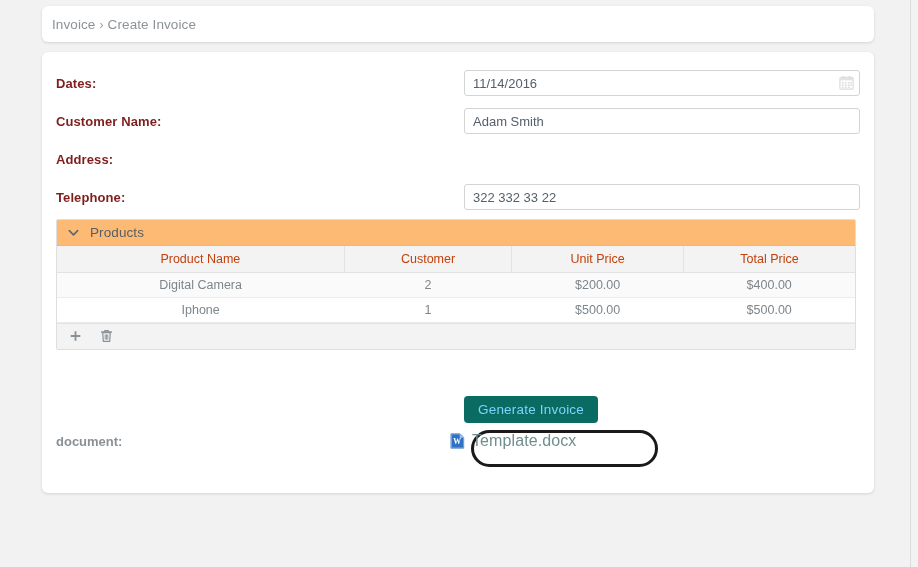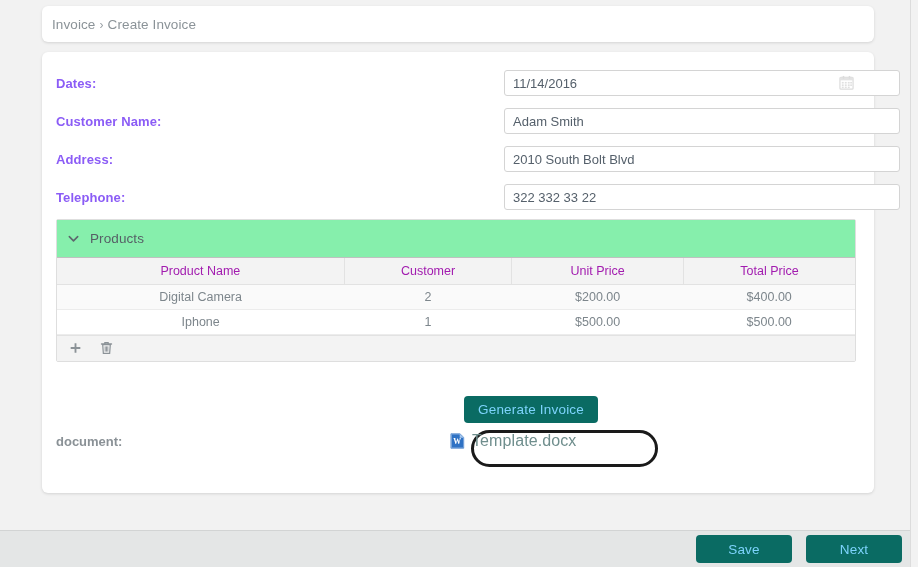--- a/index.html
+++ b/index.html
@@ -46,56 +46,55 @@
     left: 0; width: 100%;
     height: 30px;
     display: flex;
     align-items: center;
   }
   .form-label {
     position: absolute;
     left: 14px;
     font-size: 13px;
     font-weight: bold;
-    color: #8b5cf6;
+    color: #7f1d1d;
     letter-spacing: 0.1px;
   }
   .input-wrap { position: absolute; left: 422px; width: 396px; }
   .text-input {
     width: 396px; height: 26px;
     border: 1px solid #d4d4d4;
     border-radius: 3px;
     background: #fff;
     font-family: "Liberation Sans", sans-serif;
     font-size: 13px;
     color: #55606b;
     padding: 0 8px;
     outline: none;
-    margin-left: 40px;
   }
   .text-input.with-icon { padding-right: 26px; }
   .cal-icon {
     position: absolute;
     right: 6px; top: 5px;
     width: 15px; height: 15px;
     pointer-events: none;
   }
 
   
   .products-panel {
     position: absolute;
     left: 14px; top: 167px;
     width: 800px;
     border: 1px solid #dedede;
     border-radius: 2px;
     background: #fff;
   }
   .panel-header {
-    height: 38px;
-    background: #86efac;
+    height: 26px;
+    background: #fdba74;
     display: flex;
     align-items: center;
     padding-left: 10px;
     border-bottom: 1px solid #c0c0c0;
   }
   .chev {
     width: 13px; height: 13px;
     margin-right: 10px;
     display: inline-block;
   }
@@ -106,21 +105,21 @@
   }
   table.products {
     width: 100%;
     border-collapse: collapse;
     table-layout: fixed;
   }
   table.products th {
     background: #f3f3f3;
     font-size: 12.5px;
     font-weight: normal;
-    color: #a21caf;
+    color: #c2410c;
     height: 26px;
     border-bottom: 1px solid #e2e2e2;
     border-right: 1px solid #e2e2e2;
     text-align: center;
   }
   table.products th:last-child { border-right: none; }
   table.products td {
     font-size: 12.5px;
     color: #7d868c;
     height: 25px;
@@ -261,23 +260,20 @@
 
     <div class="form-row" style="top:54px;">
       <span class="form-label">Customer Name:</span>
       <span class="input-wrap">
         <input class="text-input" type="text" value="Adam Smith" style="">
       </span>
     </div>
 
     <div class="form-row" style="top:92px;">
       <span class="form-label">Address:</span>
-      <span class="input-wrap">
-        <input class="text-input" type="text" value="2010 South Bolt Blvd" style="">
-      </span>
     </div>
 
     <div class="form-row" style="top:130px;">
       <span class="form-label">Telephone:</span>
       <span class="input-wrap">
         <input class="text-input" type="text" value="322 332 33 22" style="">
       </span>
     </div>
 
     <div class="products-panel">
@@ -335,19 +331,15 @@
         <path d="M1 0.8 H10.6 L14.6 4.6 V16.2 H1 Z" fill="#ffffff" stroke="#2f72c4" stroke-width="0.8"></path>
         <path d="M1.6 1.4 H10.2 L14 5 V15.6 H1.6 Z" fill="#2f72c4"></path>
         <path d="M10.4 1.2 V4.9 H14.2 Z" fill="#a8c9ef"></path>
         <text x="7.6" y="12.2" font-family="Liberation Serif, serif" font-size="8.4" font-weight="bold" fill="#ffffff" text-anchor="middle">W</text>
       </svg>
       <a class="doc-link" href="#">Template.docx</a>
     </div>
 
   </div>
 
-  <div class="footer">
-    <button class="btn">Save</button>
-    <button class="btn">Next</button>
-  </div>
 
   <div class="scroll-track"></div>
 </div>
 
 </body></html>

